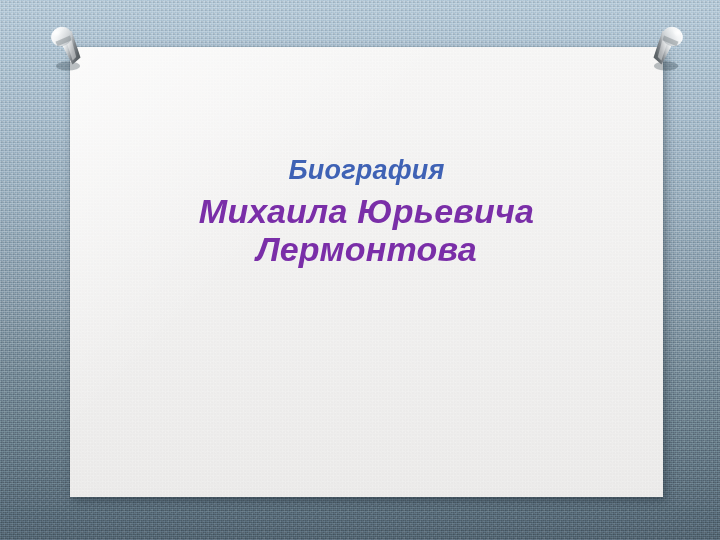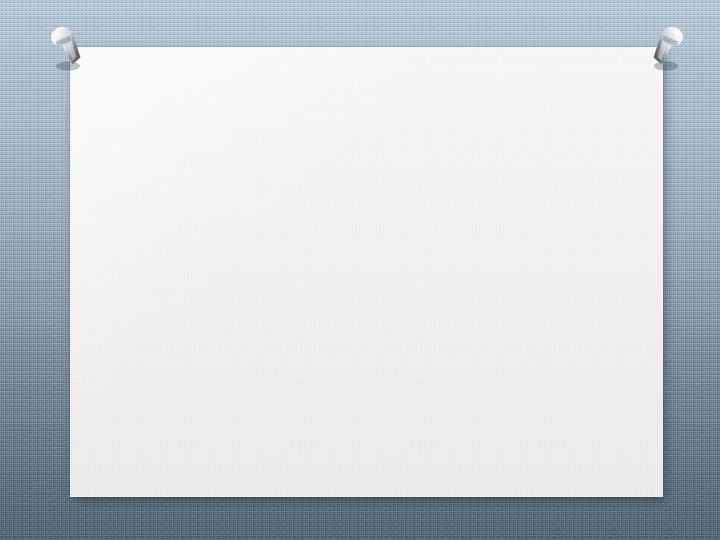--- a/index.html
+++ b/index.html
@@ -161,20 +161,25 @@
     <div class="bg-texture"></div>
     <div class="bg-speckle"></div>
     <div class="bg-vignette"></div>
   </div>
 
   <div class="card">
     <div class="card-texture"></div>
     <div class="card-sheen"></div>
   </div>
 
+  <div class="title-block">
+    <span class="title-line-1">Биография</span>
+    <span class="title-line-2">Михаила Юрьевича</span>
+    <span class="title-line-3">Лермонтова</span>
+  </div>
 
   <svg class="pin pin-left" viewBox="0 0 46 48">
     <defs>
       <linearGradient id="shaftL" x1="0" y1="0" x2="1" y2="0.35">
         <stop offset="0%" stop-color="#6d7378"></stop>
         <stop offset="16%" stop-color="#b9bec2"></stop>
         <stop offset="38%" stop-color="#f2f4f5"></stop>
         <stop offset="58%" stop-color="#c6cacd"></stop>
         <stop offset="78%" stop-color="#84898e"></stop>
         <stop offset="100%" stop-color="#5c6266"></stop>

